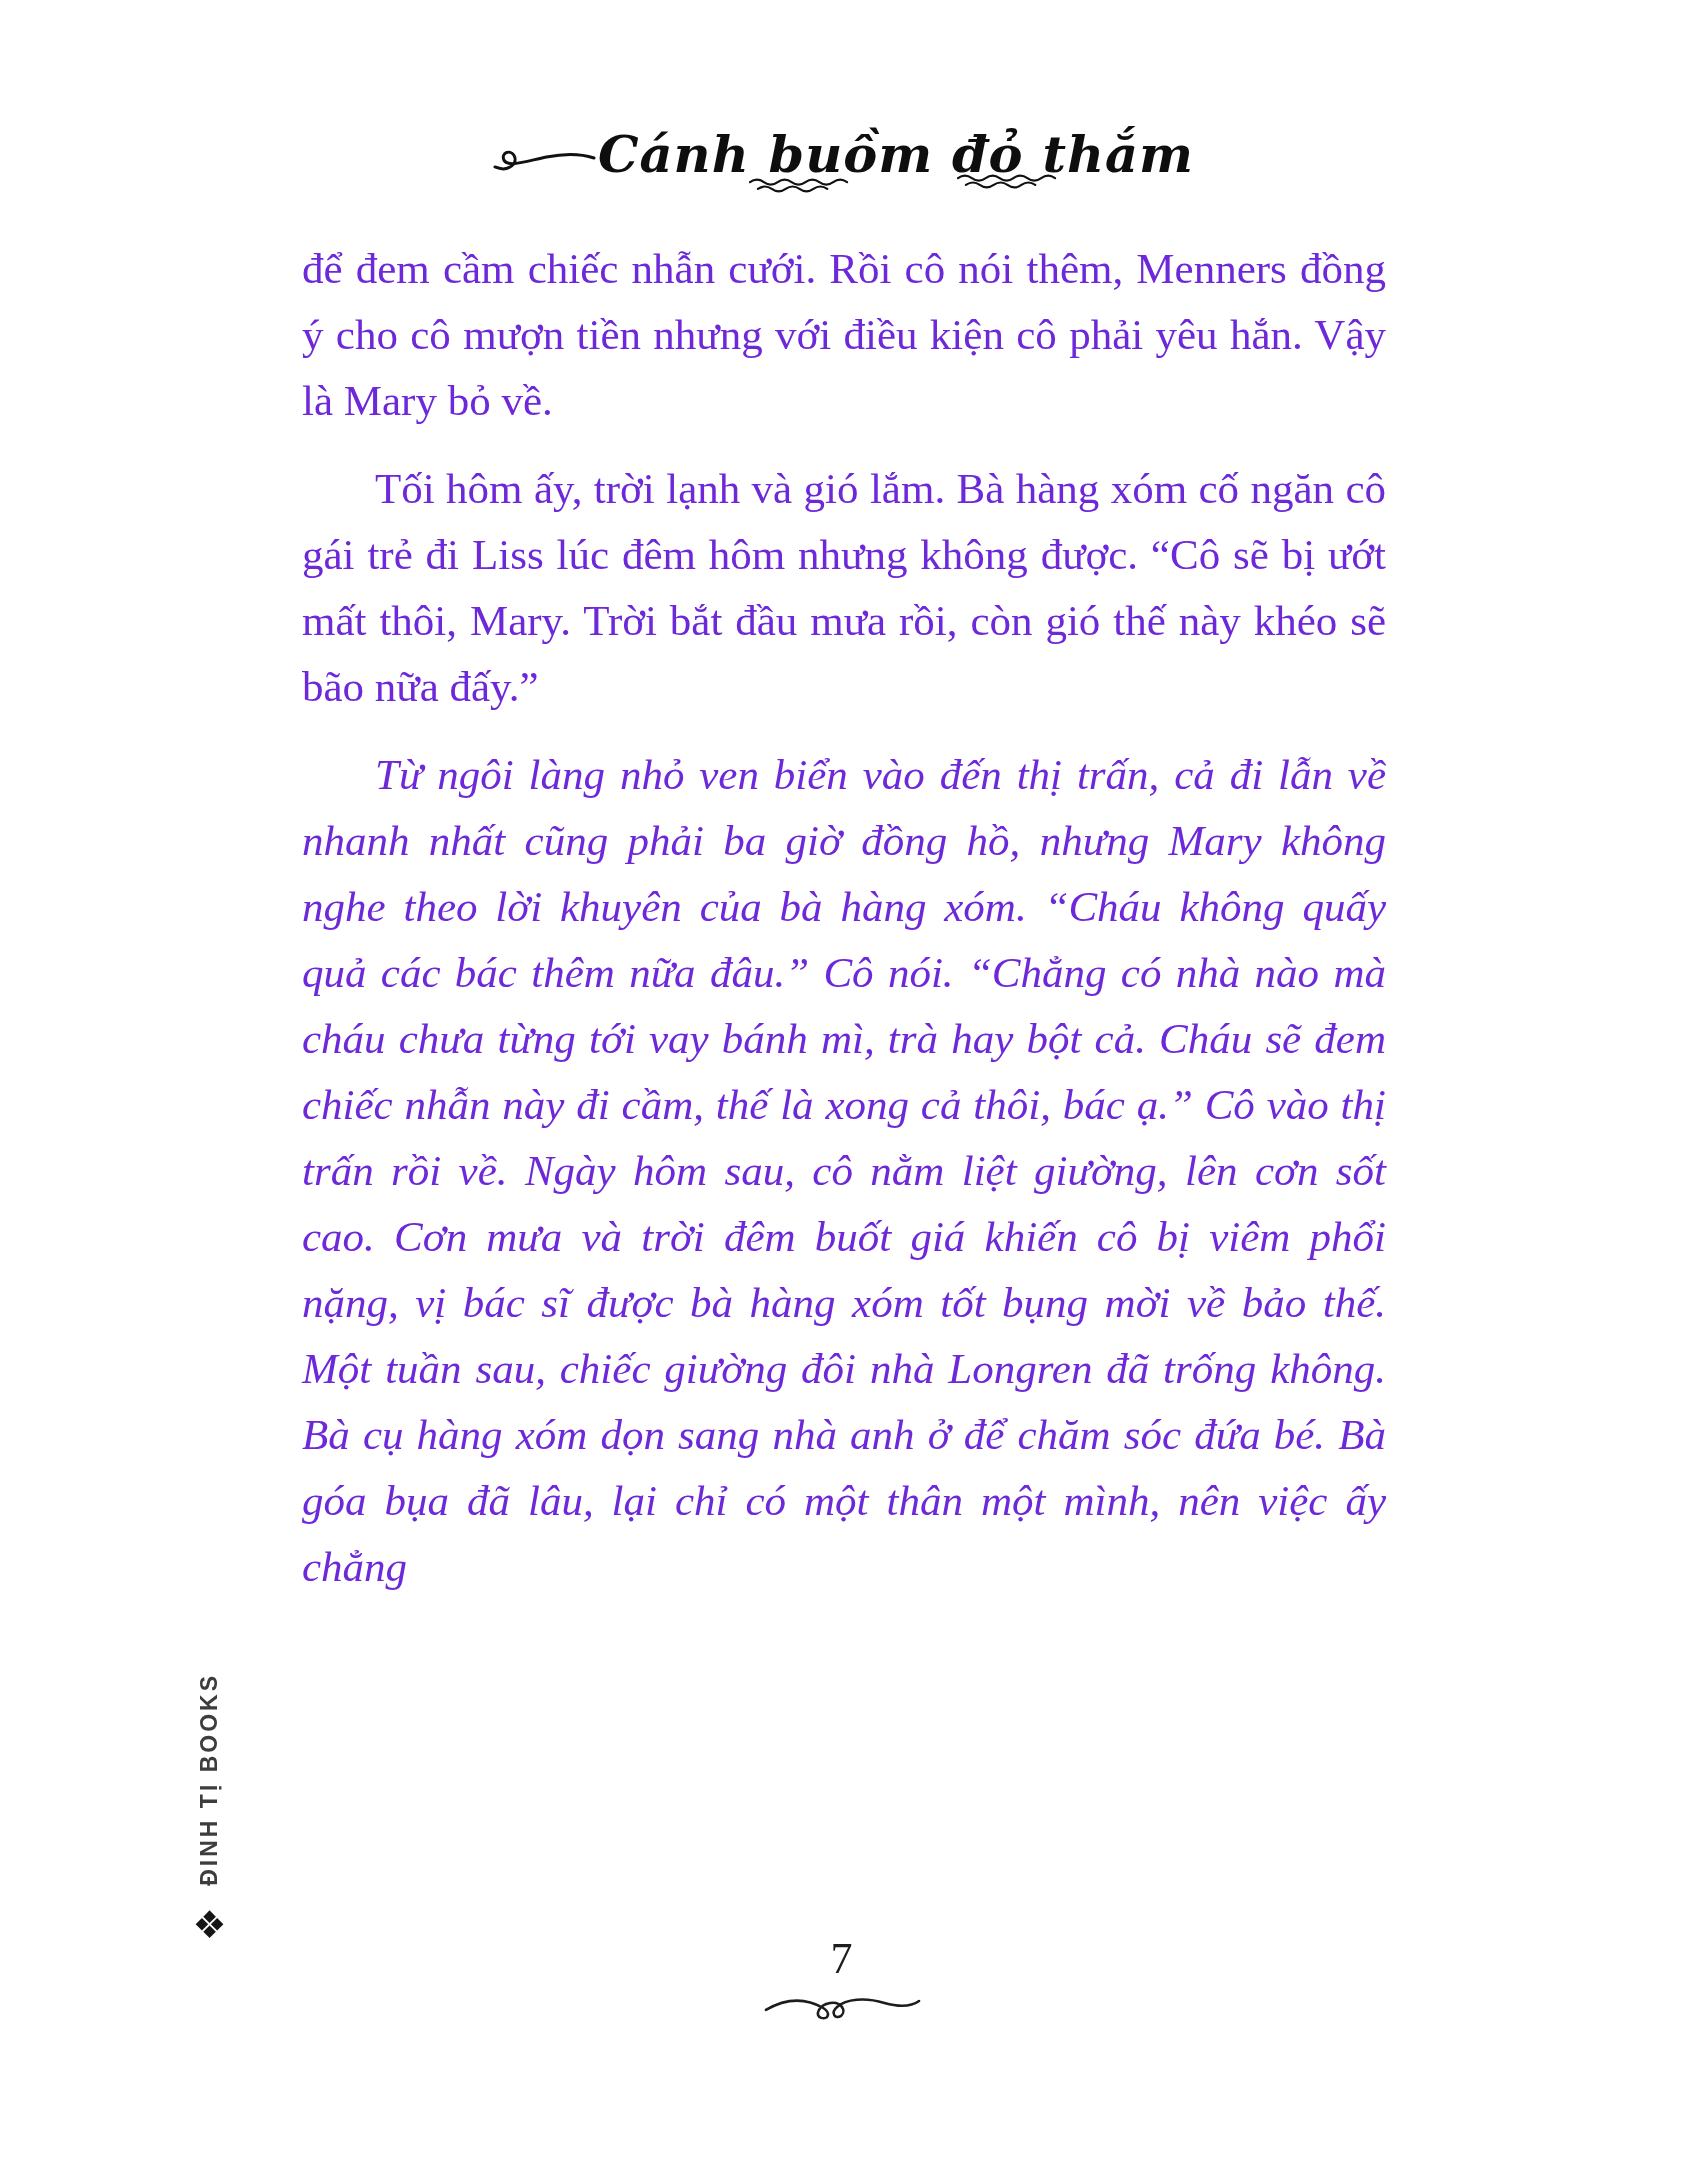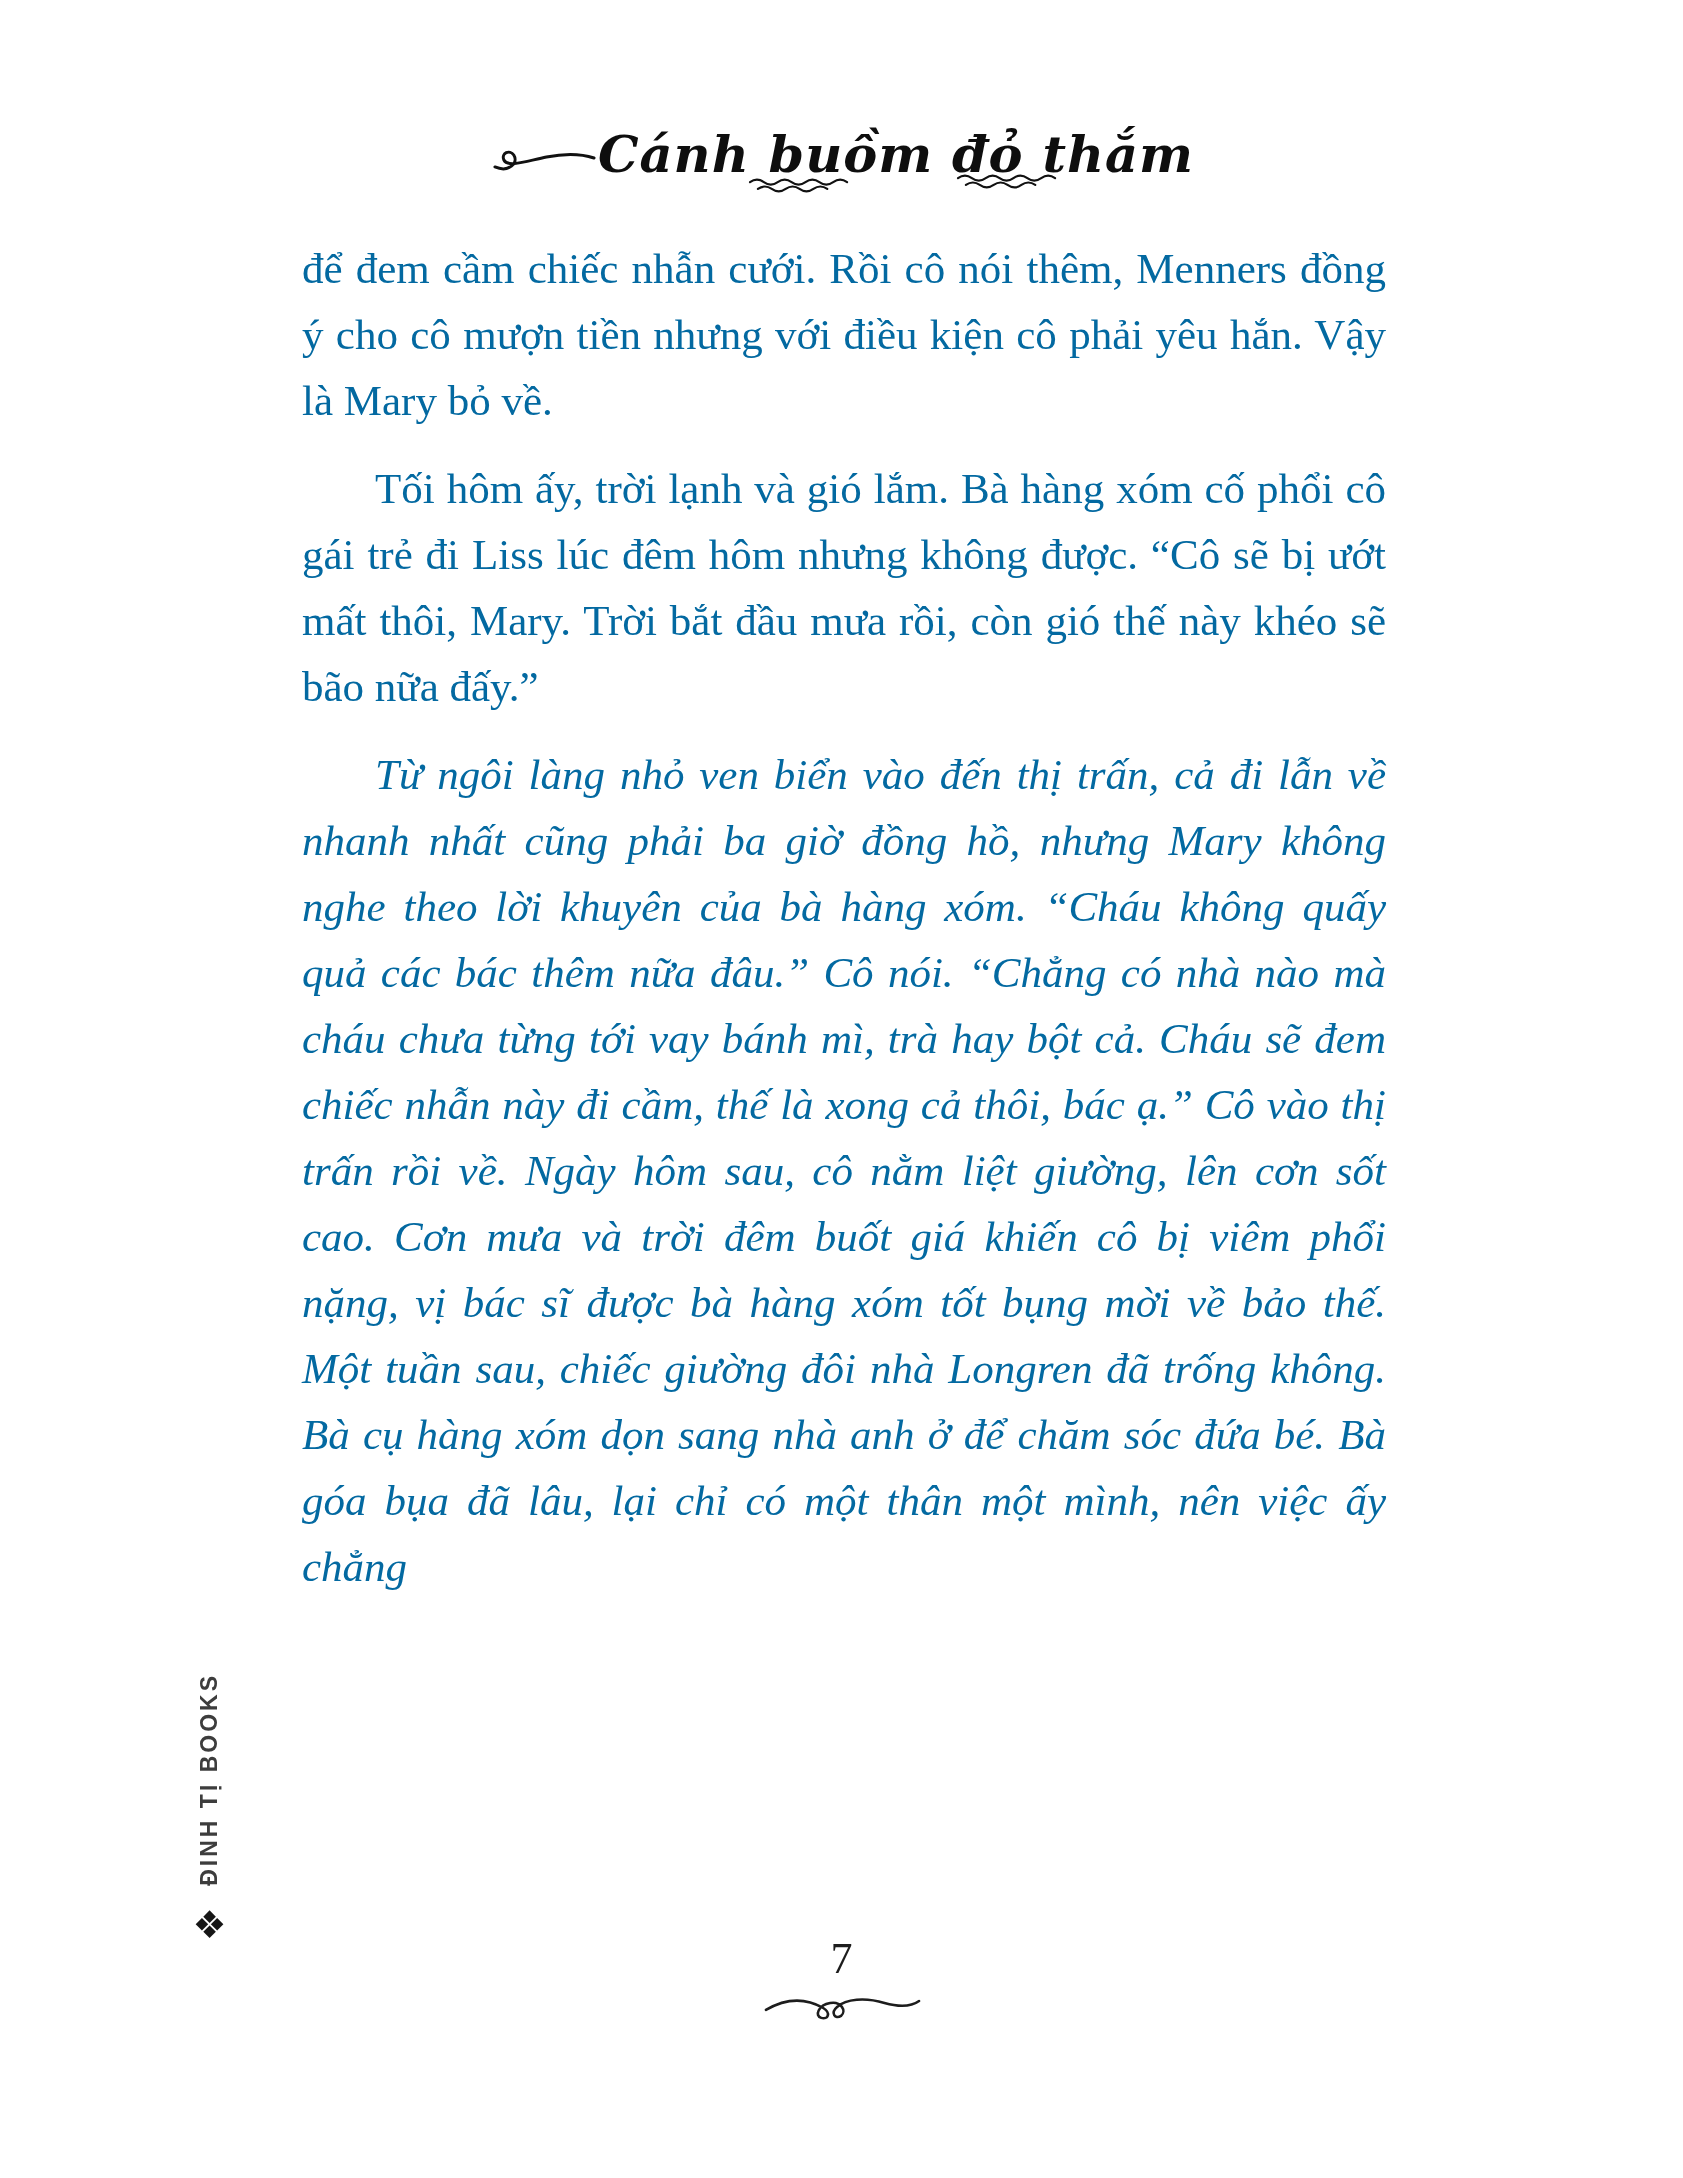--- a/index.html
+++ b/index.html
@@ -48,21 +48,21 @@
 
   
   .content {
     position: absolute;
     left: 302px;
     top: 236px;
     width: 1084px;
     font-size: 43px;
     line-height: 66px;
     text-align: justify;
-    color: #0369a1;
+    color: #6d28d9;
   }
   .content p {
     margin: 0 0 22px 0;
     text-indent: 73px;
   }
   .content p.no-indent { text-indent: 0; }
   .content p.continues { text-align-last: justify; font-style: italic; }
 
   
   .publisher-sidebar {
@@ -121,21 +121,21 @@
       <path d="M10 13 Q 17 8, 24 13 T 38 13 T 52 13 T 66 13 T 80 13" fill="none" stroke="#111" stroke-width="2.2" stroke-linecap="round"></path>
     </svg>
     <svg class="title-wave wave-right" width="109" height="20" viewBox="0 0 110 20" aria-hidden="true">
       <path d="M2 6 Q 9 1, 16 6 T 30 6 T 44 6 T 58 6 T 72 6 T 86 6 T 100 6" fill="none" stroke="#111" stroke-width="2.2" stroke-linecap="round"></path>
       <path d="M10 13 Q 17 8, 24 13 T 38 13 T 52 13 T 66 13 T 80 13" fill="none" stroke="#111" stroke-width="2.2" stroke-linecap="round"></path>
     </svg>
   </header>
 
   <main class="content">
     <p class="no-indent">để đem cầm chiếc nhẫn cưới. Rồi cô nói thêm, Menners đồng ý cho cô mượn tiền nhưng với điều kiện cô phải yêu hắn. Vậy là Mary bỏ về.</p>
-    <p>Tối hôm ấy, trời lạnh và gió lắm. Bà hàng xóm cố phổi cô gái trẻ đi Liss lúc đêm hôm nhưng không được. “Cô sẽ bị ướt mất thôi, Mary. Trời bắt đầu mưa rồi, còn gió thế này khéo sẽ bão nữa đấy.”</p>
+    <p>Tối hôm ấy, trời lạnh và gió lắm. Bà hàng xóm cố ngăn cô gái trẻ đi Liss lúc đêm hôm nhưng không được. “Cô sẽ bị ướt mất thôi, Mary. Trời bắt đầu mưa rồi, còn gió thế này khéo sẽ bão nữa đấy.”</p>
     <p class="continues">Từ ngôi làng nhỏ ven biển vào đến thị trấn, cả đi lẫn về nhanh nhất cũng phải ba giờ đồng hồ, nhưng Mary không nghe theo lời khuyên của bà hàng xóm. “Cháu không quấy quả các bác thêm nữa đâu.” Cô nói. “Chẳng có nhà nào mà cháu chưa từng tới vay bánh mì, trà hay bột cả. Cháu sẽ đem chiếc nhẫn này đi cầm, thế là xong cả thôi, bác ạ.” Cô vào thị trấn rồi về. Ngày hôm sau, cô nằm liệt giường, lên cơn sốt cao. Cơn mưa và trời đêm buốt giá khiến cô bị viêm phổi nặng, vị bác sĩ được bà hàng xóm tốt bụng mời về bảo thế. Một tuần sau, chiếc giường đôi nhà Longren đã trống không. Bà cụ hàng xóm dọn sang nhà anh ở để chăm sóc đứa bé. Bà góa bụa đã lâu, lại chỉ có một thân một mình, nên việc ấy chẳng</p>
   </main>
 
   <aside class="publisher-sidebar">
     <div class="publisher-vertical">ĐINH TỊ BOOKS</div>
     <div class="publisher-logo">❖</div>
   </aside>
 
   <footer class="page-footer">
     <div class="page-number">7</div>

